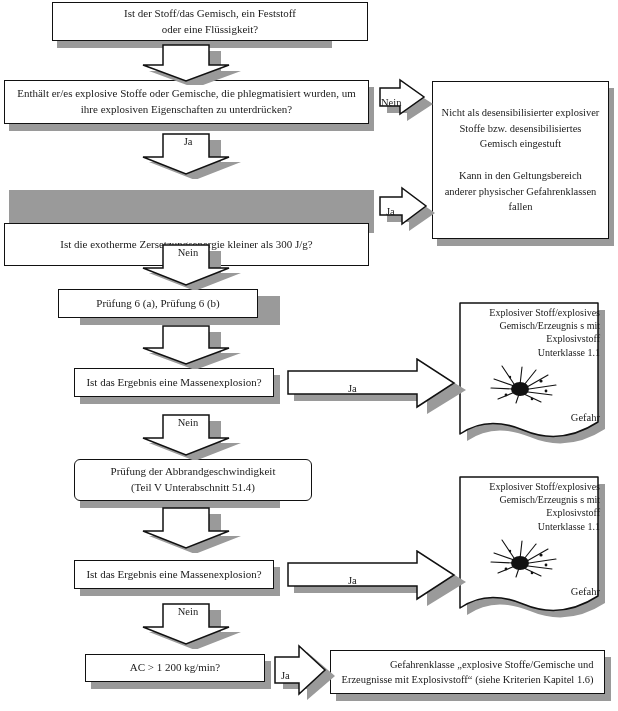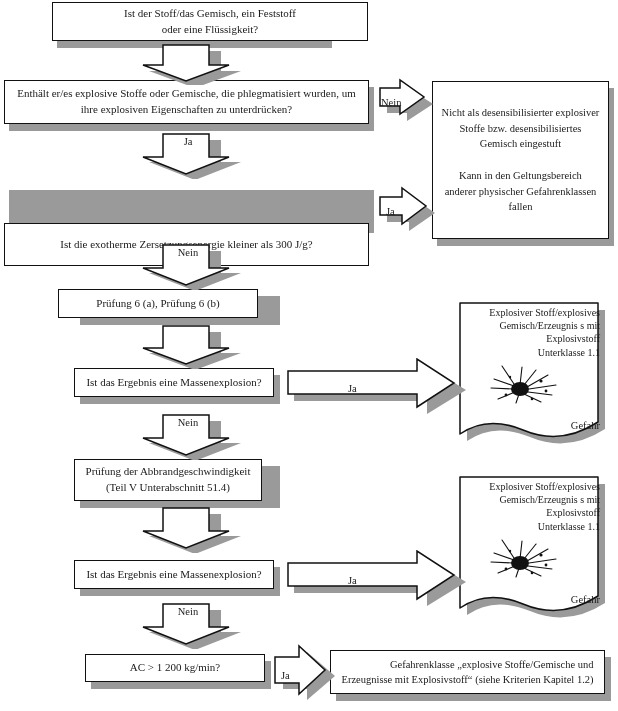--- a/index.html
+++ b/index.html
@@ -82,21 +82,21 @@
     padding-top:5px;
     box-sizing:border-box;
     z-index:5;
   }
   .doccard .pict{
     margin:2px auto 0 auto;
     width:86px;height:46px;
     position:relative;
   }
   .doccard .gefahr{
-    margin-top:12px;
+    margin-top:4px;
     font-size:10.5px;
   }
 </style>
 </head>
 <body>
 
 <div id="canvas">
 
   <div class="shadow" style="left:57px;top:9px;width:275px;height:39px;"></div>
   <div class="box" style="left:52px;top:2px;width:316px;height:39px;">
@@ -238,21 +238,21 @@
 
   <div class="darrow" style="left:133px;top:412px;width:110px;height:48px;">
     <svg width="110" height="48" viewBox="0 0 110 48">
       <path d="M30 6 L82 6 L82 28 L102 28 L56 46 L10 28 L30 28 Z" fill="#9a9a9a" stroke="none" transform="translate(6,3)"></path>
       <path d="M30 3 L76 3 L76 26 L96 26 L53 43 L10 26 L30 26 Z" fill="#ffffff" stroke="#111111" stroke-width="1.5" stroke-linejoin="miter"></path>
     </svg>
     <span class="lbl" style="top:5px;left:5px;width:100px;">Nein</span>
   </div>
 
   <div class="shadow" style="left:80px;top:466px;width:200px;height:42px;"></div>
-  <div class="box" style="left:74px;top:459px;width:188px;height:42px;">
+  <div class="box" style="left:74px;top:459px;width:238px;height:42px;border-radius:6px;">
     <span class="txt">
       <span>Prüfung der Abbrandgeschwindigkeit</span><br>
       <span>(Teil V Unterabschnitt 51.4)</span>
     </span>
   </div>
 
   <div class="doccard" style="left:458px;top:475px;width:150px;height:148px;">
     <svg width="150" height="148" viewBox="0 0 150 148">
       <path d="M9 9 L147 9 L147 128 Q110 152 72 136 Q36 121 9 140 Z" fill="#9a9a9a" stroke="none"></path>
       <path d="M2 2 L140 2 L140 121 Q103 145 65 129 Q29 114 2 133 Z" fill="#ffffff" stroke="#111111" stroke-width="1.5" stroke-linejoin="round"></path>
@@ -330,17 +330,17 @@
       <path d="M4 16 L28 16 L28 5 L56 29 L28 53 L28 42 L4 42 Z" fill="#9a9a9a" stroke="none" transform="translate(6,4)"></path>
       <path d="M2 14 L26 14 L26 3 L52 27 L26 51 L26 40 L2 40 Z" fill="#ffffff" stroke="#111111" stroke-width="1.5" stroke-linejoin="miter"></path>
     </svg>
     <span class="lbl" style="left:8px;top:27px;transform:none;">Ja</span>
   </div>
 
   <div class="shadow" style="left:336px;top:657px;width:275px;height:44px;"></div>
   <div class="box" style="left:330px;top:650px;width:275px;height:44px;text-align:right;">
     <span class="txt" style="font-size:10.5px;">
       <span>Gefahrenklasse „explosive Stoffe/Gemische und</span><br>
-      <span>Erzeugnisse mit Explosivstoff“ (siehe Kriterien Kapitel 1.2)</span>
+      <span>Erzeugnisse mit Explosivstoff“ (siehe Kriterien Kapitel 1.6)</span>
     </span>
   </div>
 
 </div>
 
 </body></html>

